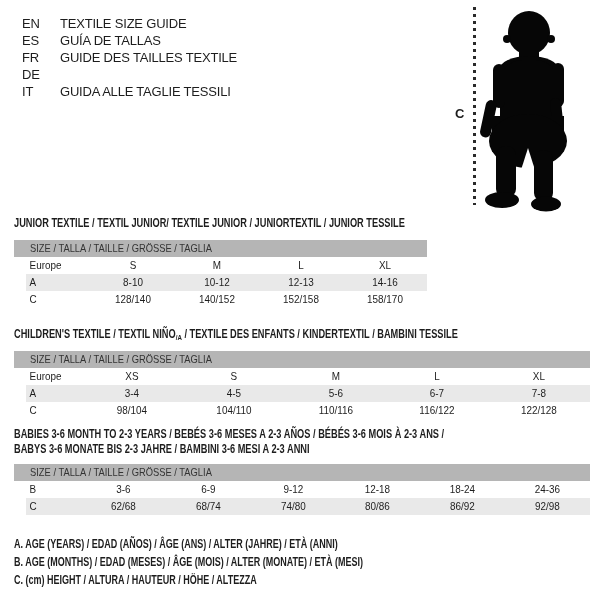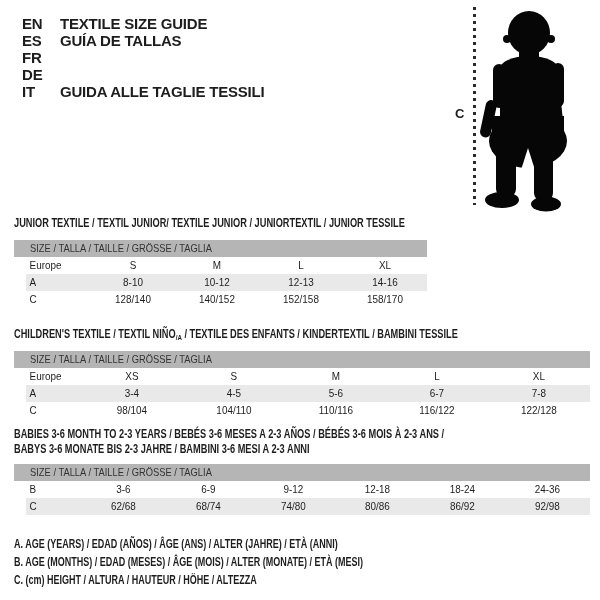--- a/index.html
+++ b/index.html
@@ -2,21 +2,21 @@
 <html><head>
 <meta charset="utf-8">
 <style>
   html,body { margin:0; padding:0; background:#fff; }
   .page {
     position:relative; width:600px; height:600px; background:#ffffff;
     font-family:"Liberation Sans", sans-serif; color:#1d1d1d; overflow:hidden;
   }
   
   .lang-block { position:absolute; left:22px; top:15px; }
-  .lang-row { display:flex; height:17px; line-height:17px; font-size:15px; font-weight:bold; letter-spacing:-0.2px; }
+  .lang-row { display:flex; height:17px; line-height:17px; font-size:13px; font-weight:normal; letter-spacing:-0.2px; }
   .lang-code { width:38px; }
   
   .measure-line {
     position:absolute; left:473px; top:7px; width:3px; height:198px;
     background:repeating-linear-gradient(to bottom, #2a2a2a 0 3px, transparent 3px 7px);
   }
   .measure-label { position:absolute; left:455px; top:106px; font-size:13px; font-weight:bold; }
   .baby-svg { position:absolute; left:480px; top:8px; }
   
   .sec-title {
@@ -52,20 +52,21 @@
     <div class="lang-row">
       <span class="lang-code">EN</span>
       <span class="lang-label">TEXTILE SIZE GUIDE</span>
     </div>
     <div class="lang-row">
       <span class="lang-code">ES</span>
       <span class="lang-label">GUÍA DE TALLAS</span>
     </div>
     <div class="lang-row">
       <span class="lang-code">FR</span>
+      <span class="lang-label">GUIDE DES TAILLES TEXTILE</span>
     </div>
     <div class="lang-row">
       <span class="lang-code">DE</span>
     </div>
     <div class="lang-row">
       <span class="lang-code">IT</span>
       <span class="lang-label">GUIDA ALLE TAGLIE TESSILI</span>
     </div>
   </div>
 

